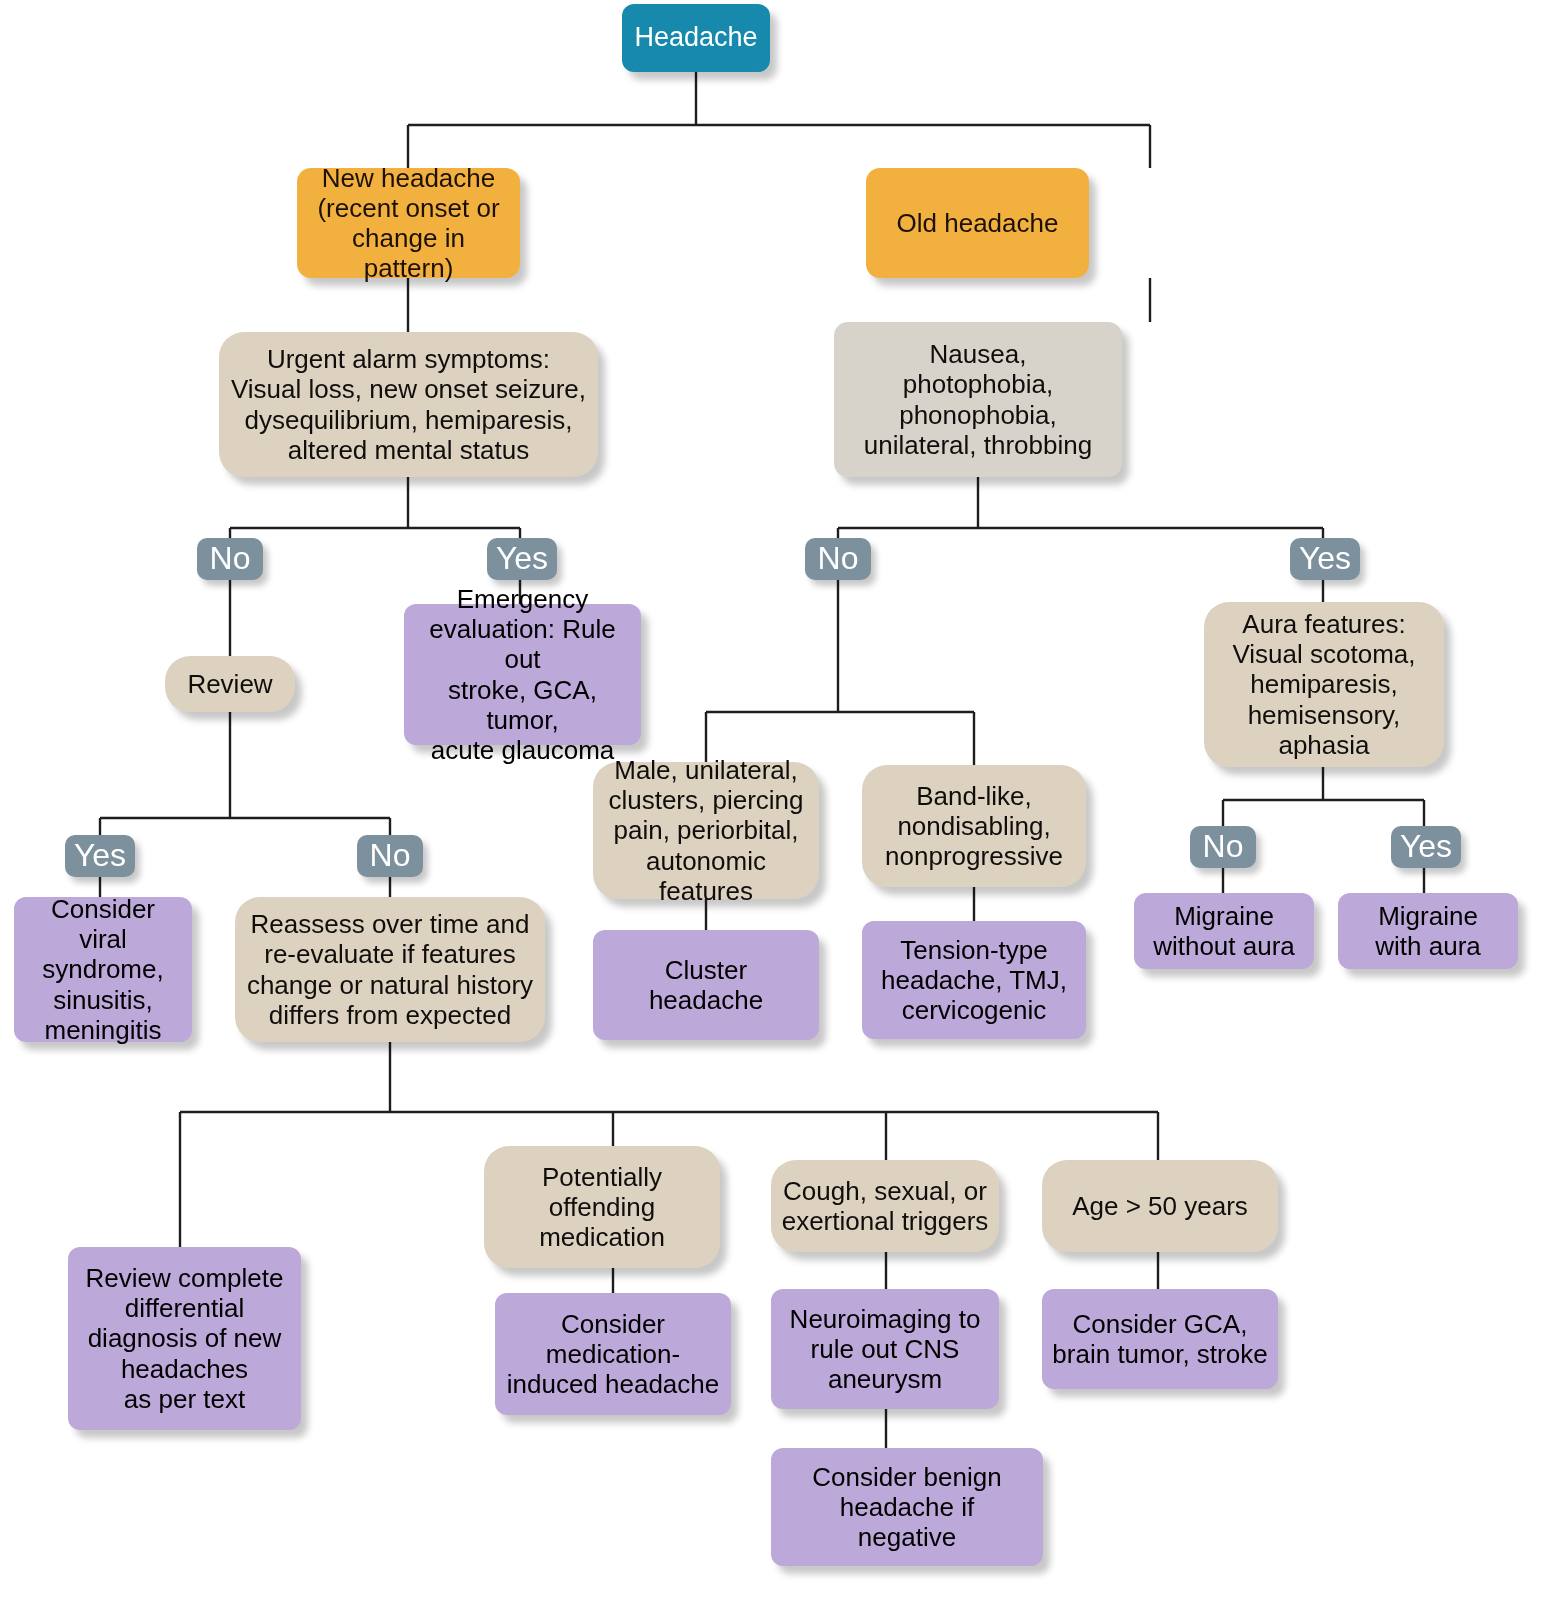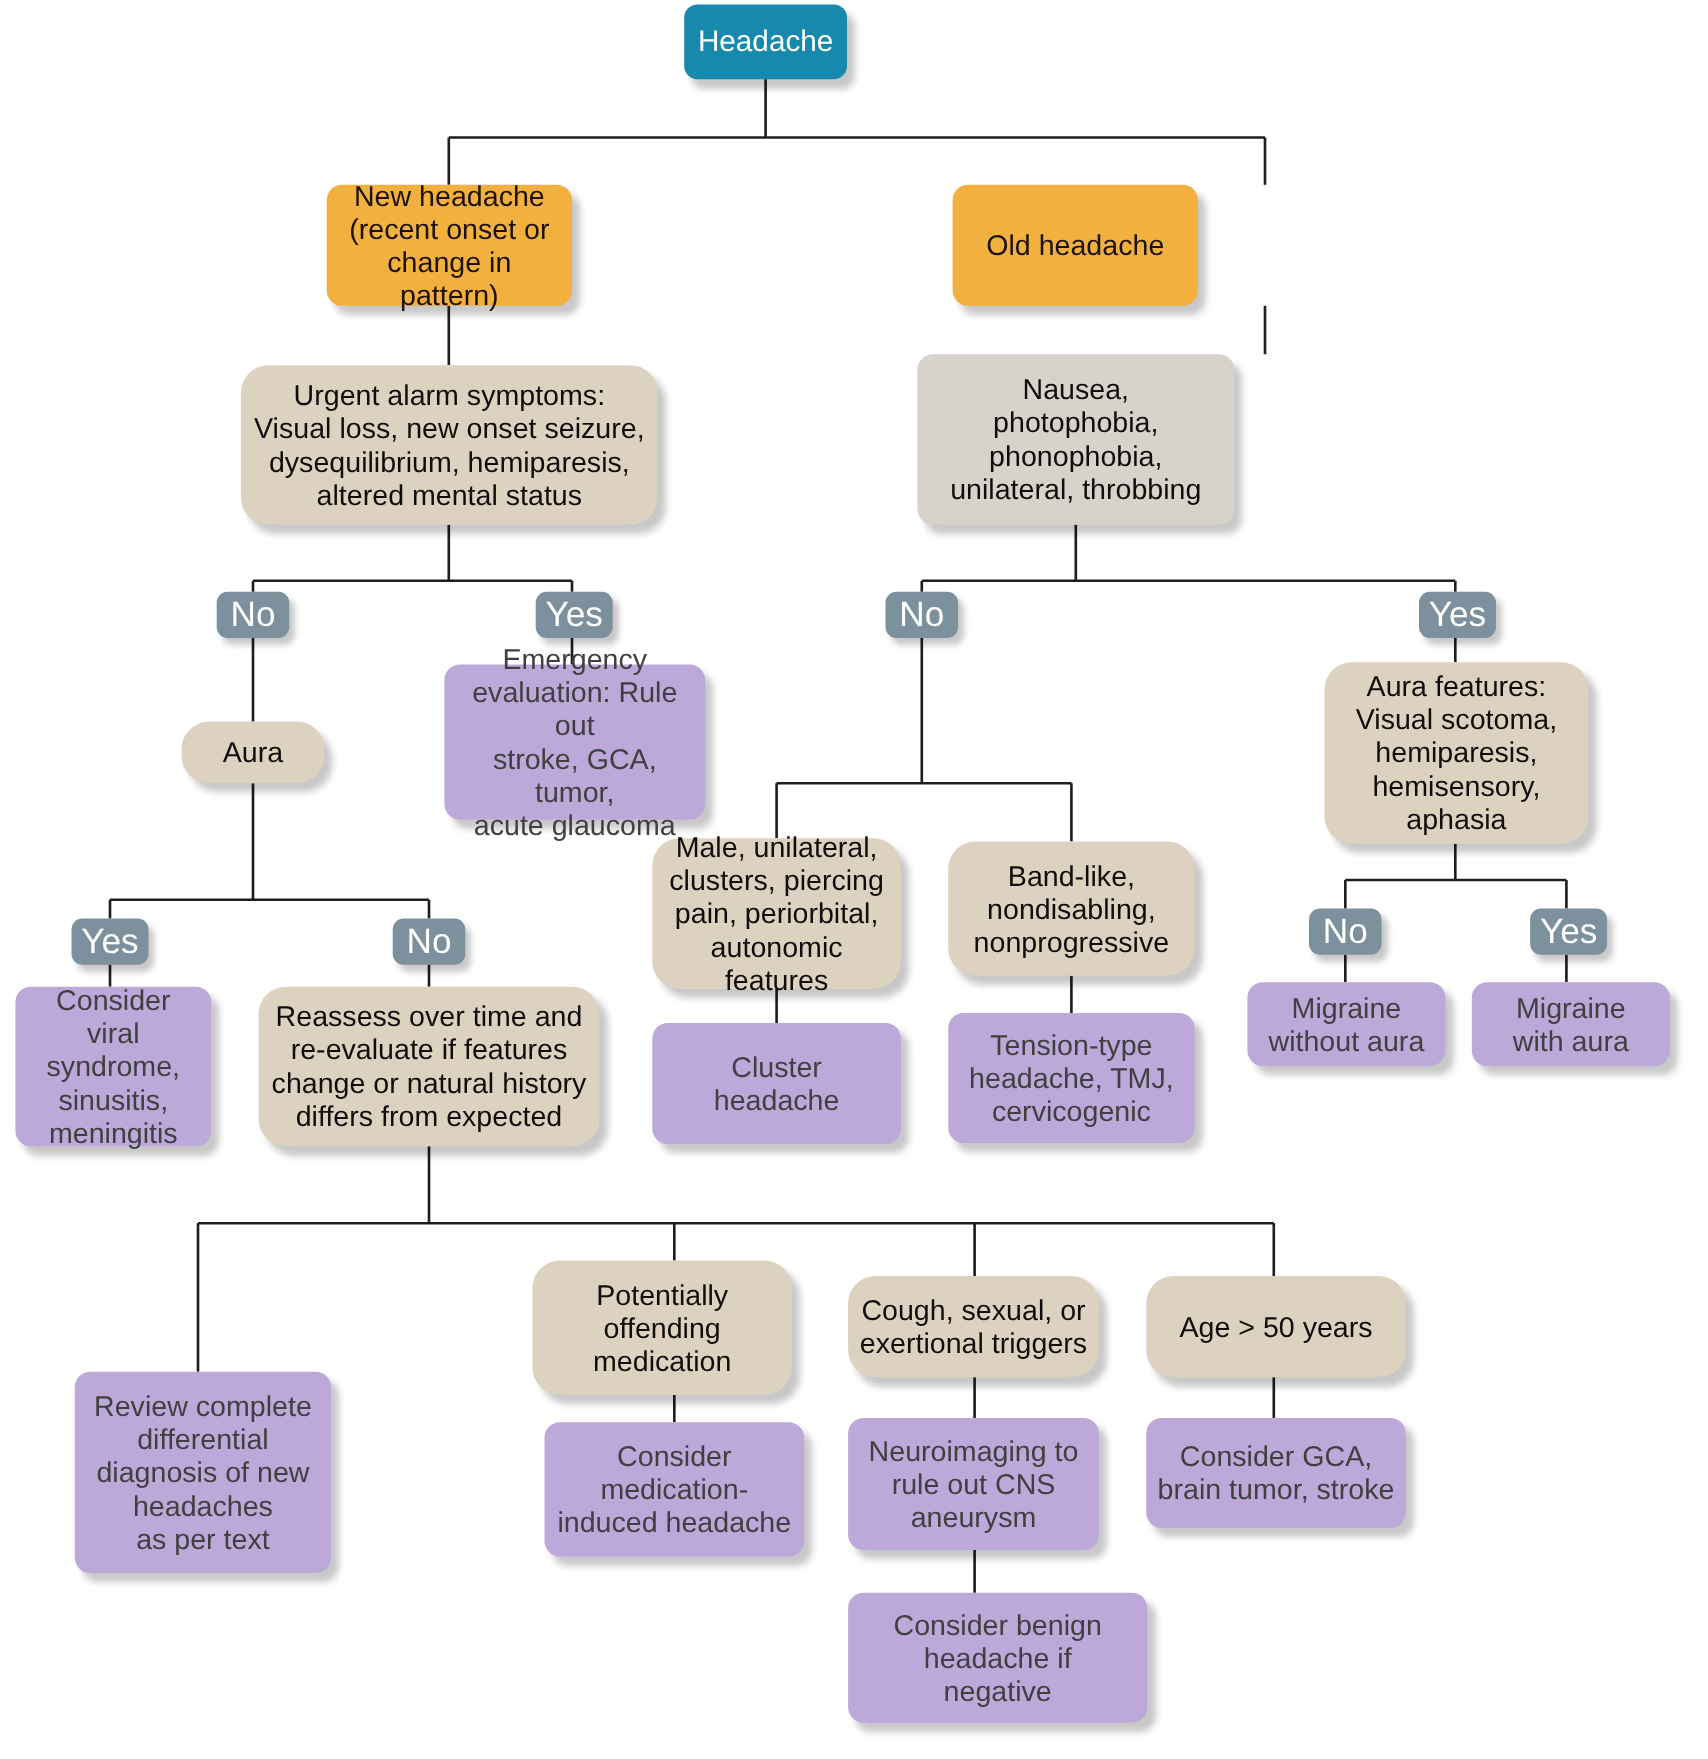--- a/index.html
+++ b/index.html
@@ -50,22 +50,23 @@
     font-size:26px;
     border-radius:25px;
   }
   .n-beige-gray{
     background:#d8d3ca;
     color:#100e0c;
     font-size:26px;
   }
   .n-purple{
     background:#bda8da;
-    color:#404040;
-    font-size:26px;
+    color:#000000;
+    font-size:26px;
+    border-radius:12px;
   }
   .n-decision{
     background:#7c909e;
     color:#ffffff;
     font-size:32px;
     border-radius:10px;
     padding:2px 6px;
     box-shadow:5px 6px 6px rgba(0,0,0,0.22);
   }
 </style>
@@ -130,21 +131,21 @@
 dysequilibrium, hemiparesis,
 altered mental status</div>
     <div class="node n-beige-gray" style="left: 834px; top: 322px; width: 288px; height: 155px;">Nausea,
 photophobia,
 phonophobia,
 unilateral, throbbing</div>
     <div class="node n-purple" style="left: 404px; top: 604px; width: 237px; height: 141px;">Emergency
 evaluation: Rule out
 stroke, GCA, tumor,
 acute glaucoma</div>
-    <div class="node n-beige" style="left: 165px; top: 656px; width: 130px; height: 56px;">Aura</div>
+    <div class="node n-beige" style="left: 165px; top: 656px; width: 130px; height: 56px;">Review</div>
     <div class="node n-purple" style="left: 14px; top: 897px; width: 178px; height: 145px;">Consider
 viral syndrome,
 sinusitis,
 meningitis</div>
     <div class="node n-beige" style="left: 235px; top: 897px; width: 310px; height: 145px;">Reassess over time and
 re-evaluate if features
 change or natural history
 differs from expected</div>
     <div class="node n-beige" style="left: 593px; top: 762px; width: 226px; height: 137px;">Male, unilateral,
 clusters, piercing

